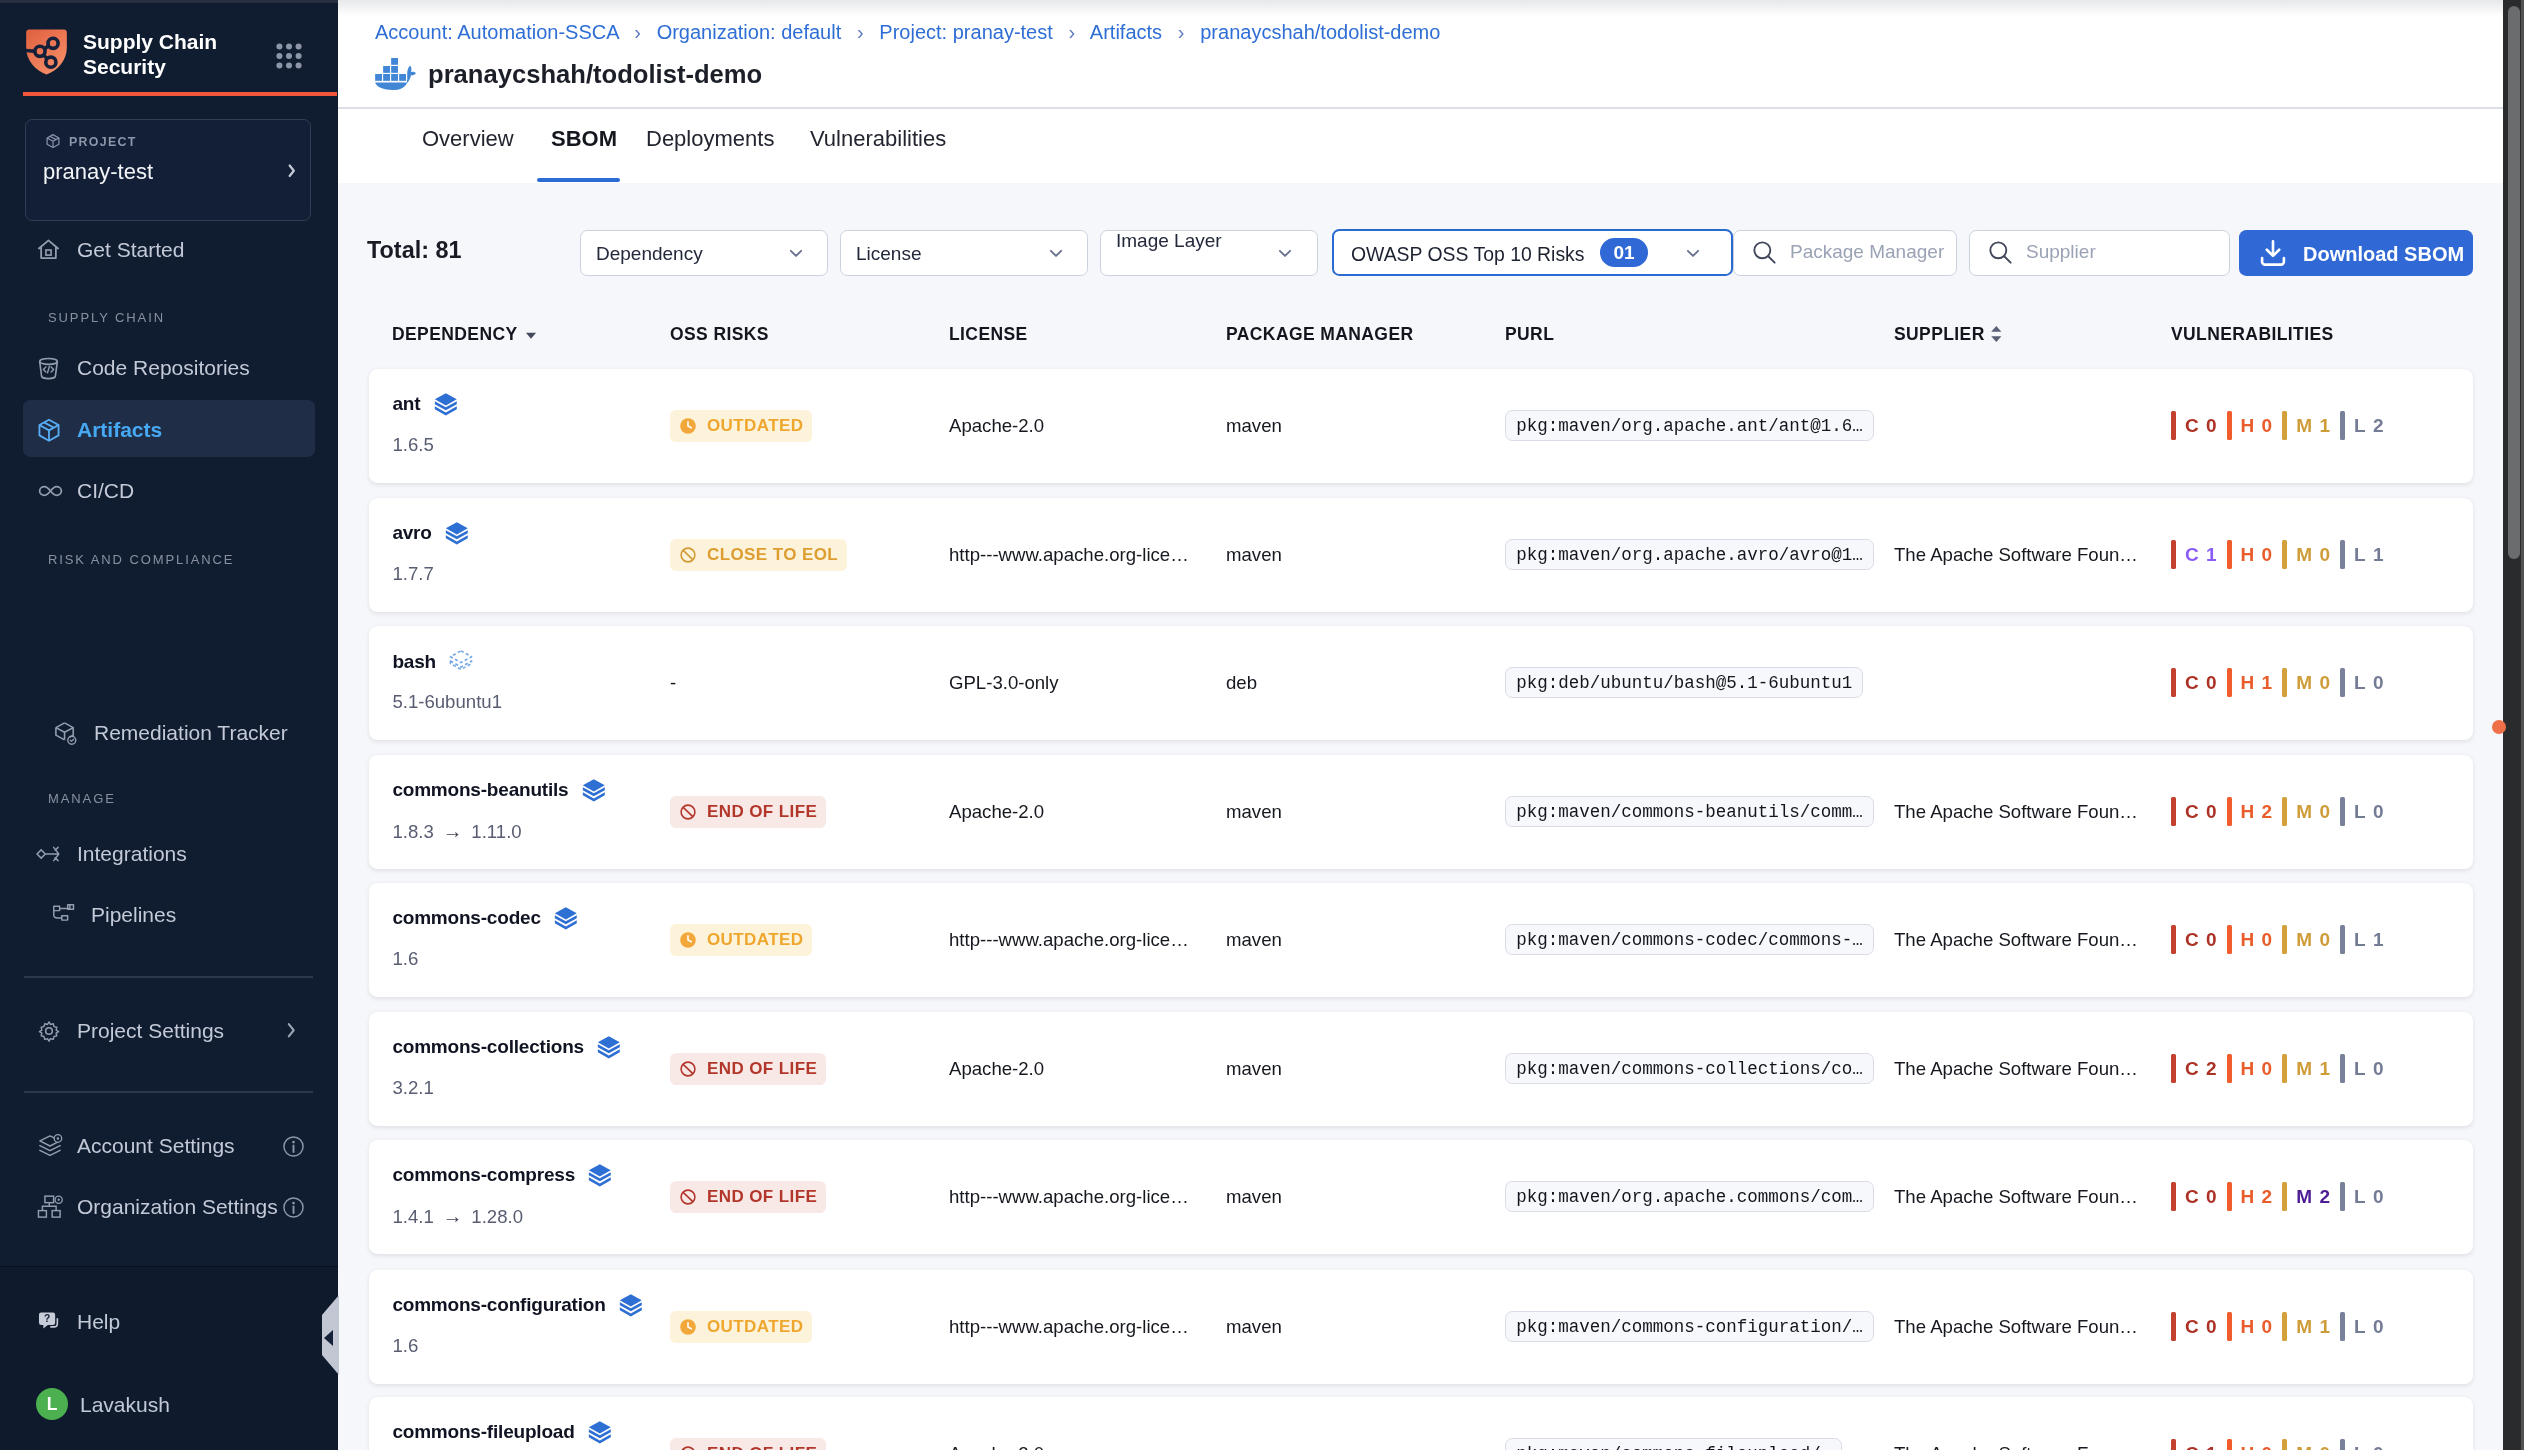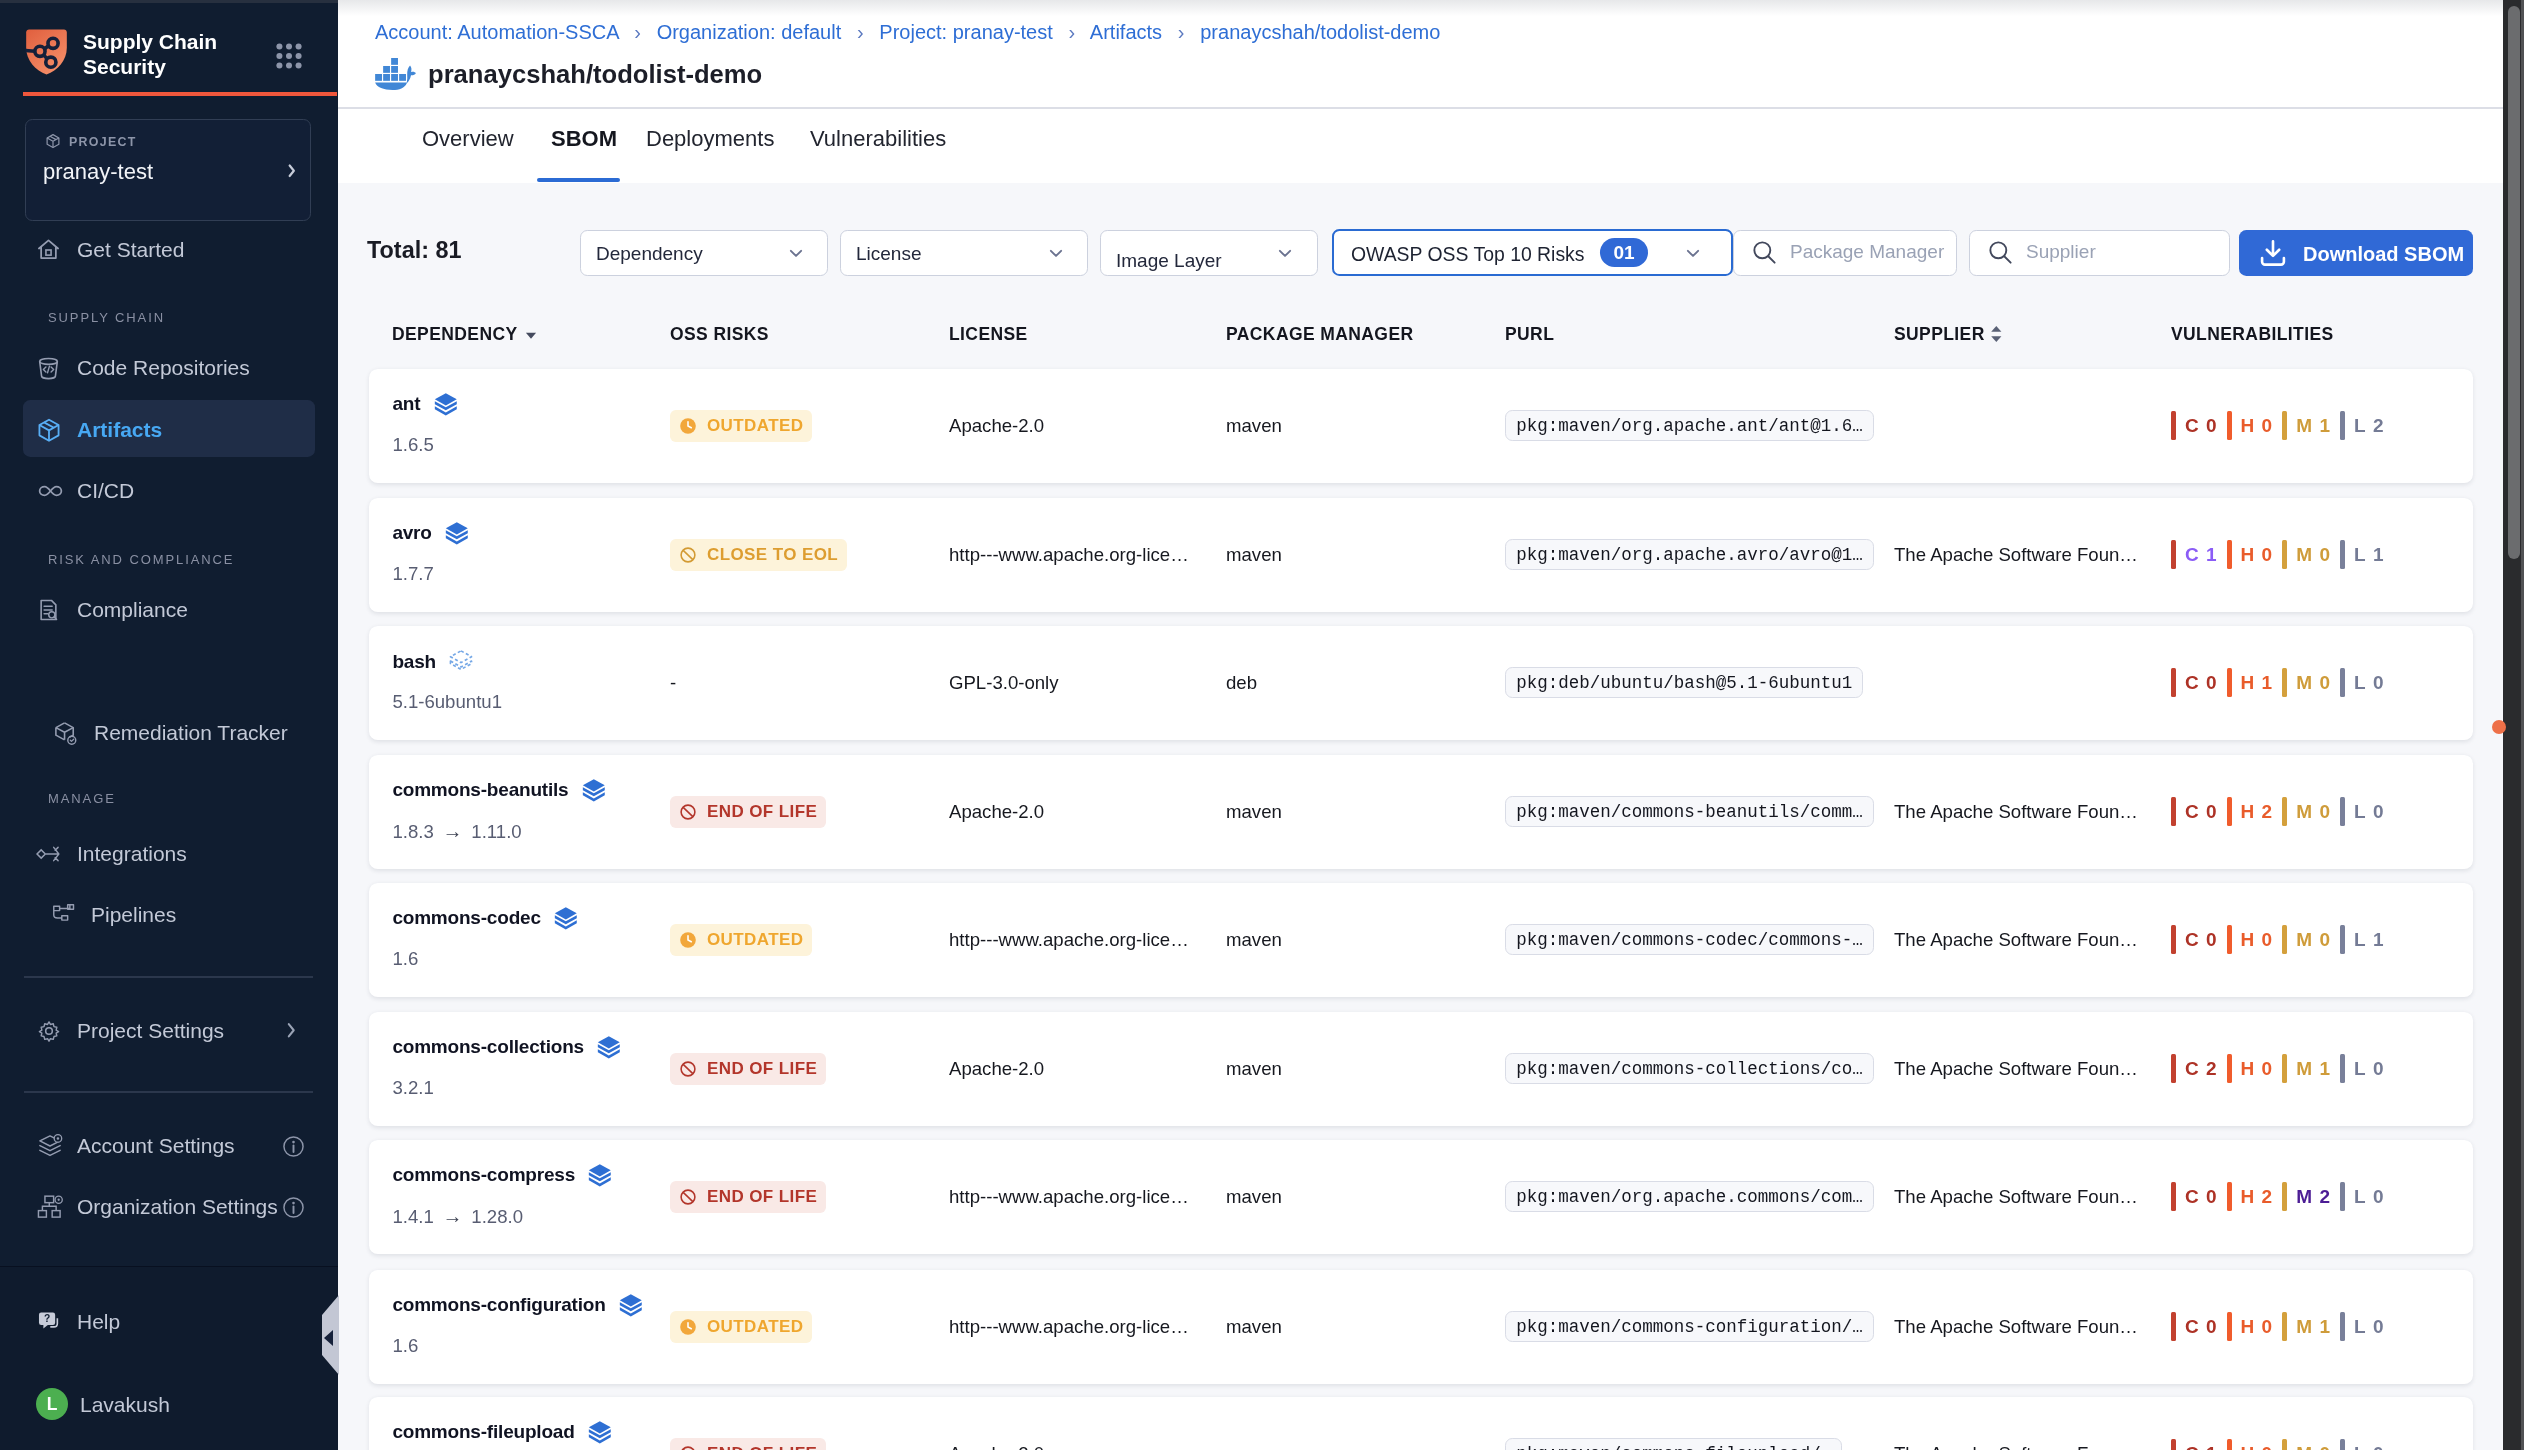--- a/index.html
+++ b/index.html
@@ -115,31 +115,20 @@
     </div>
 <div class="mitem" style="top:465px;">
       <div class="mic">
         <svg width="29" height="25" viewBox="0 0 40 34" style="" xmlns="http://www.w3.org/2000/svg">
           <path d="M12 11 c-4 0-7 2.6-7 6 s3 6 7 6 c6 0 10-12 16-12 c4 0 7 2.6 7 6 s-3 6-7 6 c-6 0-10-12-16-12 Z" fill="none" stroke="#949cb0" stroke-width="2.4"></path>
         </svg>
       </div>
       <div class="mtx">CI/CD</div>
     </div>
 <div class="mlabel" style="top:552px;">RISK AND COMPLIANCE</div>
-<div class="mitem" style="top:584px;">
-      <div class="mic">
-        <svg width="25" height="25" viewBox="0 0 34 34" style="" xmlns="http://www.w3.org/2000/svg">
-          <path d="M7 4 h14 l6 6 v20 h-20 Z" fill="none" stroke="#949cb0" stroke-width="2.2" stroke-linejoin="round"></path>
-<path d="M11 12 h11 M11 17 h11 M11 22 h5" stroke="#949cb0" stroke-width="2" stroke-linecap="round"></path>
-<circle cx="21.5" cy="23.5" r="4.2" fill="none" stroke="#949cb0" stroke-width="2"></circle>
-<path d="M24.6 26.6 L28 30" stroke="#949cb0" stroke-width="2" stroke-linecap="round"></path>
-        </svg>
-      </div>
-      <div class="mtx">Compliance</div>
-    </div>
 <div class="mitem" style="top:707px;margin-left:17px;">
       <div class="mic">
         <svg width="26" height="26" viewBox="0 0 36 36" style="" xmlns="http://www.w3.org/2000/svg">
           <path d="M16 4 L28 10.5 V21 L22.5 24" fill="none" stroke="#949cb0" stroke-width="2.2" stroke-linejoin="round"></path>
 <path d="M4 10.5 L16 4 M4 10.5 V21 L16 27.5 M4 10.5 L16 17 M16 27.5 V17 M28 10.5 L16 17" fill="none" stroke="#949cb0" stroke-width="2.2" stroke-linejoin="round"></path>
 <circle cx="26" cy="28" r="5.5" fill="none" stroke="#949cb0" stroke-width="2"></circle>
 <path d="M24 28 l1.6 1.6 3-3" fill="none" stroke="#949cb0" stroke-width="1.8" stroke-linecap="round" stroke-linejoin="round"></path>
         </svg>
       </div>
       <div class="mtx">Remediation Tracker</div>
@@ -265,21 +254,21 @@
     </svg>
   </div>
 <div class="abs" style="left:840px;top:230px;width:248px;height:46px;background:#fff;border:1.5px solid #ccd1de;border-radius:7.3px;"></div>
 <div class="abs" style="left:856px;top:243px;font-size:19px;color:#23283b;">License</div>
 <div class="abs" style="left:1045px;top:242px;">
     <svg width="22" height="22" viewBox="0 0 30 30" style="" xmlns="http://www.w3.org/2000/svg">
       <path d="M8 12 L15 19 L22 12" fill="none" stroke="#6b7390" stroke-width="2.6" stroke-linecap="round" stroke-linejoin="round"></path>
     </svg>
   </div>
 <div class="abs" style="left:1100px;top:230px;width:218px;height:46px;background:#fff;border:1.5px solid #ccd1de;border-radius:7.3px;"></div>
-<div class="abs" style="left:1116px;top:250px;font-size:19px;color:#23283b;">Image Layer</div>
+<div class="abs" style="left:1116px;top:230px;font-size:19px;color:#23283b;">Image Layer</div>
 <div class="abs" style="left:1274px;top:242px;">
     <svg width="22" height="22" viewBox="0 0 30 30" style="" xmlns="http://www.w3.org/2000/svg">
       <path d="M8 12 L15 19 L22 12" fill="none" stroke="#6b7390" stroke-width="2.6" stroke-linecap="round" stroke-linejoin="round"></path>
     </svg>
   </div>
 <div class="abs" style="left:1332px;top:229px;width:401px;height:47px;background:#fff;border:2.2px solid #2a6bd2;border-radius:7.3px;"></div>
 <div class="abs" style="left:1351px;top:243px;font-size:19.4px;color:#1d2231;">OWASP OSS Top 10 Risks</div>
 <div class="abs" style="left:1600px;top:238px;width:48px;height:29px;border-radius:14.6px;background:#3069d6;color:#fff;font-size:19px;font-weight:bold;display:flex;align-items:center;justify-content:center;">01</div>
 <div class="abs" style="left:1682px;top:242px;">
     <svg width="22" height="22" viewBox="0 0 30 30" style="" xmlns="http://www.w3.org/2000/svg">

